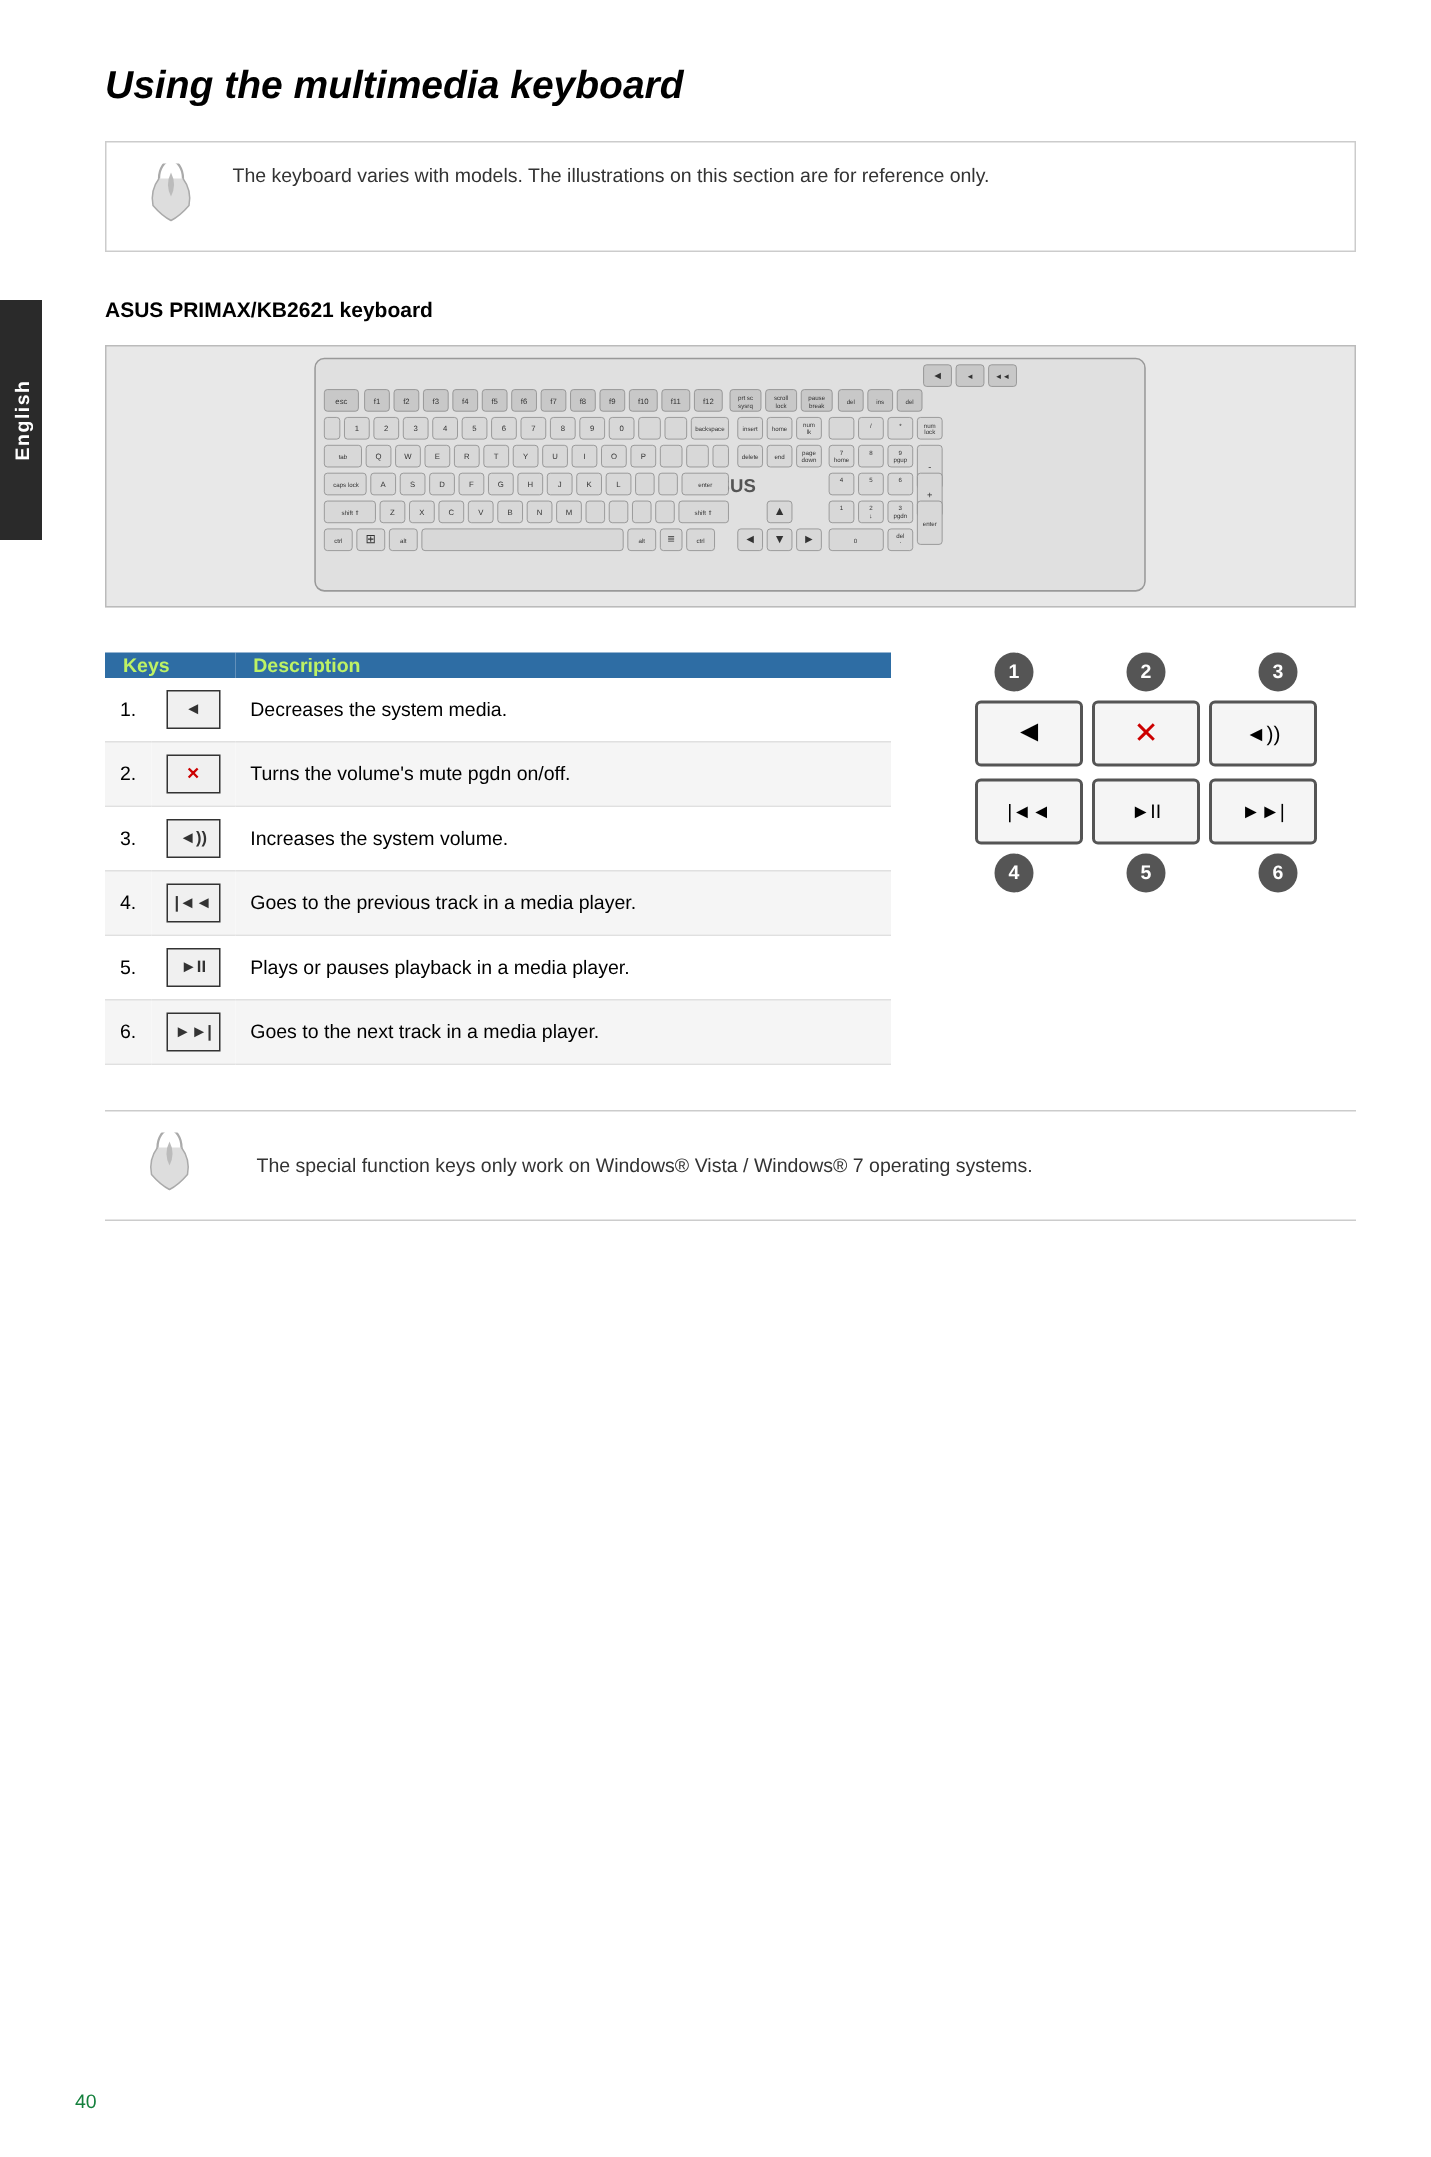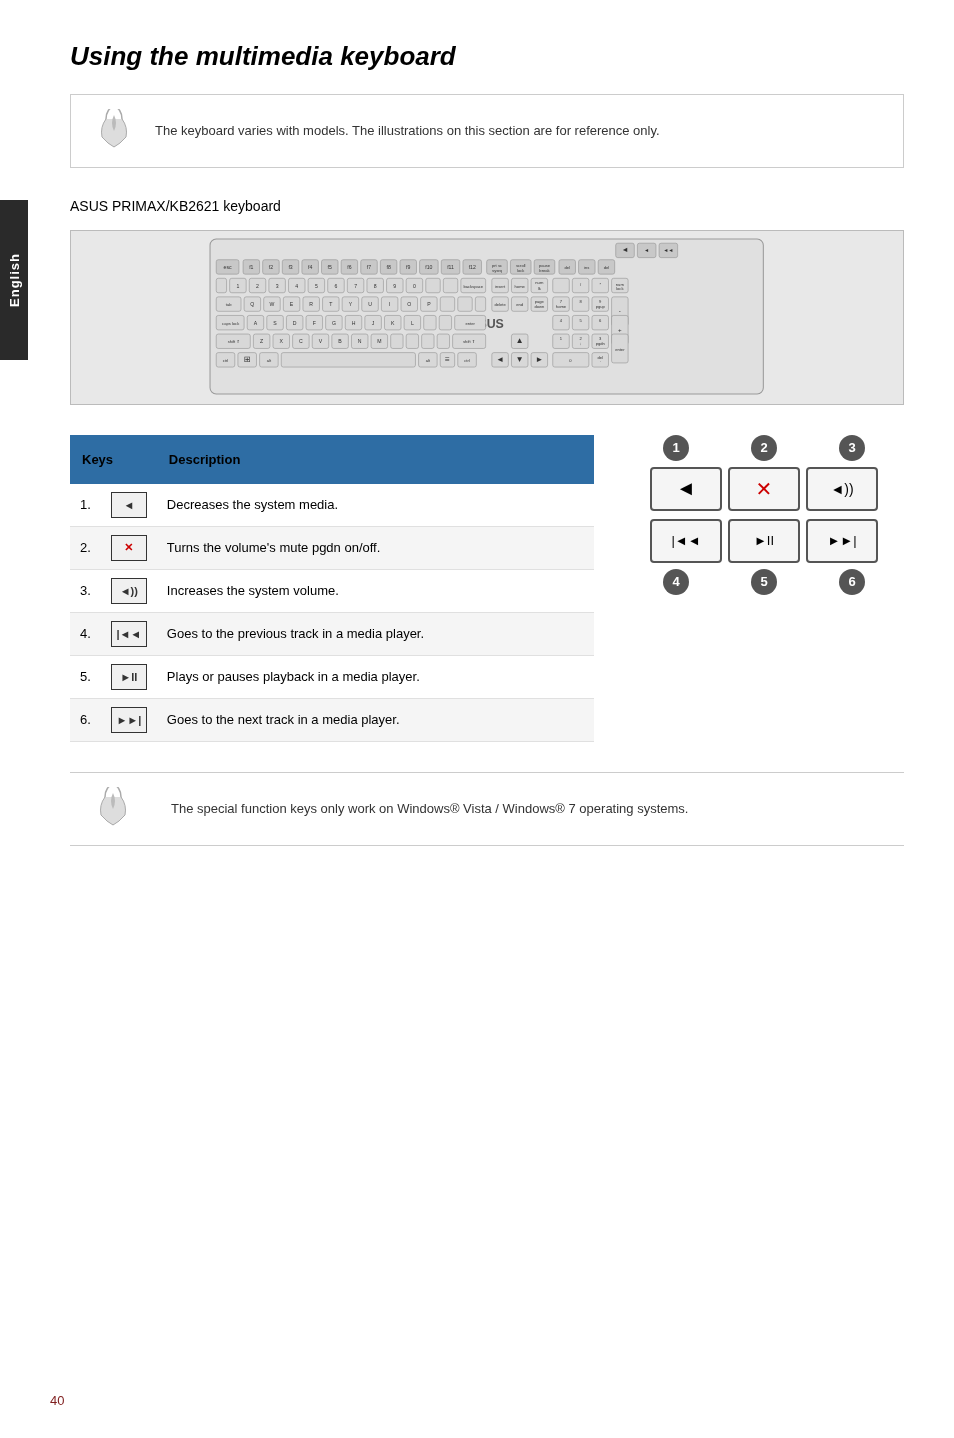--- a/index.html
+++ b/index.html
@@ -46,41 +46,40 @@
       margin-bottom: 20px;
       line-height: 1.3;
       font-style: italic;
     }
 
     
     .note-box {
       border: 1px solid #ccc;
       padding: 14px 18px;
       display: flex;
-      align-items: center;
       gap: 16px;
       margin-bottom: 30px;
     }
     .note-icon {
       font-size: 36px;
       color: #888;
       min-width: 50px;
       display: flex;
       align-items: center;
       justify-content: center;
     }
     .note-text {
       font-size: 13px;
       color: #333;
     }
 
     
     .section-title {
       font-size: 14px;
-      font-weight: normal;
+      font-weight: bold;
       margin-bottom: 16px;
       margin-top: 10px;
     }
 
     
     .keyboard-container {
       background: #e8e8e8;
       border: 1px solid #bbb;
       height: 175px;
       margin-bottom: 30px;
@@ -100,22 +99,22 @@
     }
 
     
     .keys-table {
       flex: 1;
       border-collapse: collapse;
       font-size: 13px;
     }
     .keys-table th {
       background: #2e6da4;
-      color: #000000;
-      padding: 17px 12px;
+      color: #bef264;
+      padding: 1px 12px;
       text-align: left;
       font-weight: bold;
       margin-left: 12px;
     }
     .keys-table td {
       padding: 8px 10px;
       border-bottom: 1px solid #e0e0e0;
       vertical-align: middle;
     }
     .keys-table tr:nth-child(even) td {
@@ -193,21 +192,21 @@
       gap: 33px;
       margin-top: 10px;
     }
 
     
     .page-number {
       position: absolute;
       bottom: 30px;
       left: 50px;
       font-size: 13px;
-      color: #7f1d1d;
+      color: #15803d;
     }
 
     
     .kb-visual {
       width: 98%;
       height: 160px;
       margin: 4px auto;
       display: block;
     }
   </style>

